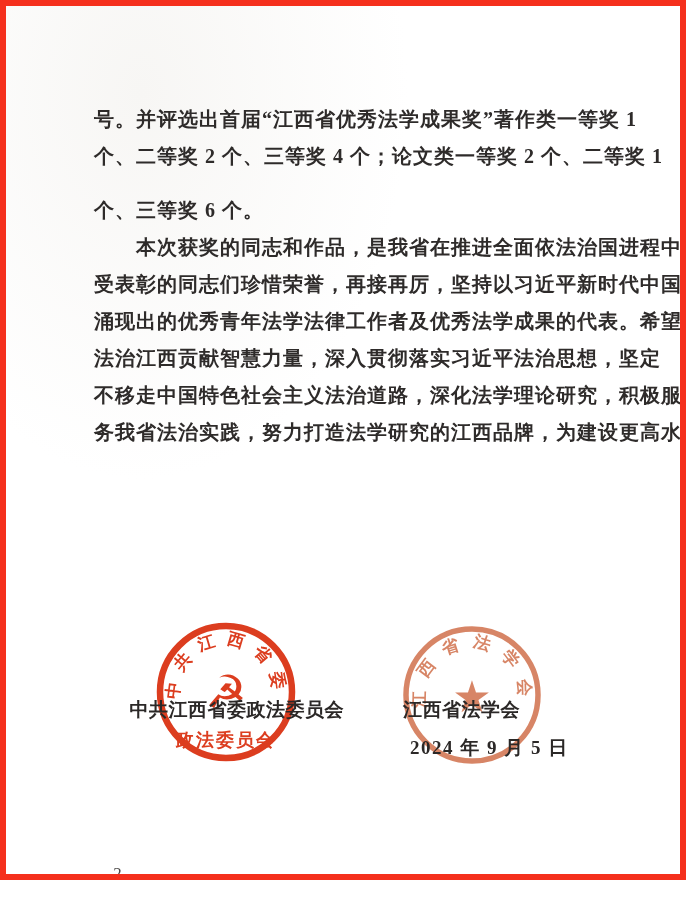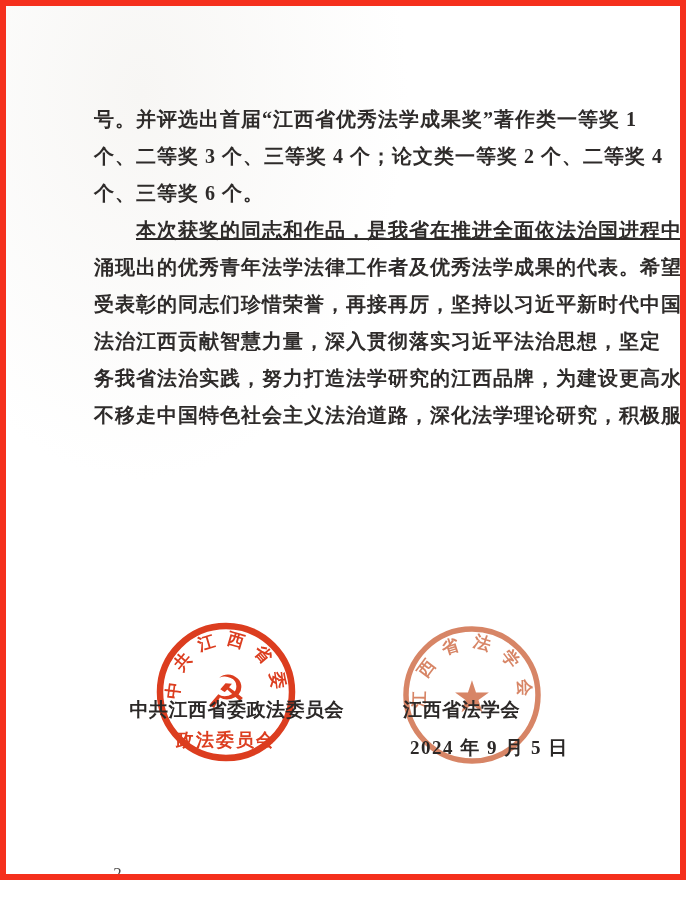--- a/index.html
+++ b/index.html
@@ -30,22 +30,23 @@
   }
   .line {
     text-align: justify;
     text-align-last: justify;
     letter-spacing: 1px;
     white-space: nowrap;
   }
   .line.last {
     text-align-last: left;
     white-space: normal;
+    margin-top: 17px;
   }
-  .line.indent { padding-left: 42px; text-decoration: underline; }
+  .line.indent { padding-left: 42px; }
   
   .attachments {
     position: absolute;
     left: 117px;
     top: 492px;
     font-size: 20px;
     line-height: 40px;
     color: #2e2b2a;
     font-weight: bold;
     letter-spacing: 1px;
@@ -84,28 +85,28 @@
     white-space: nowrap;
   }
 </style>
 </head>
 <body>
 
 <div class="page">
 
   <div class="body-text">
     <div class="line">号。并评选出首届“江西省优秀法学成果奖”著作类一等奖 1</div>
-    <div class="line">个、二等奖 3 个、三等奖 4 个；论文类一等奖 2 个、二等奖 4</div>
+    <div class="line">个、二等奖 2 个、三等奖 4 个；论文类一等奖 2 个、二等奖 1</div>
     <div class="line last">个、三等奖 6 个。</div>
     <div class="line indent">本次获奖的同志和作品，是我省在推进全面依法治国进程中</div>
+    <div class="line">受表彰的同志们珍惜荣誉，再接再厉，坚持以习近平新时代中国</div>
     <div class="line">涌现出的优秀青年法学法律工作者及优秀法学成果的代表。希望</div>
-    <div class="line">受表彰的同志们珍惜荣誉，再接再厉，坚持以习近平新时代中国</div>
     <div class="line">法治江西贡献智慧力量，深入贯彻落实习近平法治思想，坚定</div>
+    <div class="line">不移走中国特色社会主义法治道路，深化法学理论研究，积极服</div>
     <div class="line">务我省法治实践，努力打造法学研究的江西品牌，为建设更高水</div>
-    <div class="line">不移走中国特色社会主义法治道路，深化法学理论研究，积极服</div>
   </div>
 
 
   <div class="seal seal-left">
     <svg viewBox="0 0 146 146" width="146" height="146">
       <circle cx="73" cy="73" r="66" fill="none" stroke="#dc3d1f" stroke-width="6.5"></circle>
       <path id="sealArcL" d="M 30.4 92.9 A 47 47 0 1 1 115.6 92.9" fill="none"></path>
       <text font-size="17" fill="#dc3d1f" font-weight="bold" letter-spacing="10">
         <textPath href="#sealArcL" startOffset="50%" text-anchor="middle">中共江西省委</textPath>
       </text>

